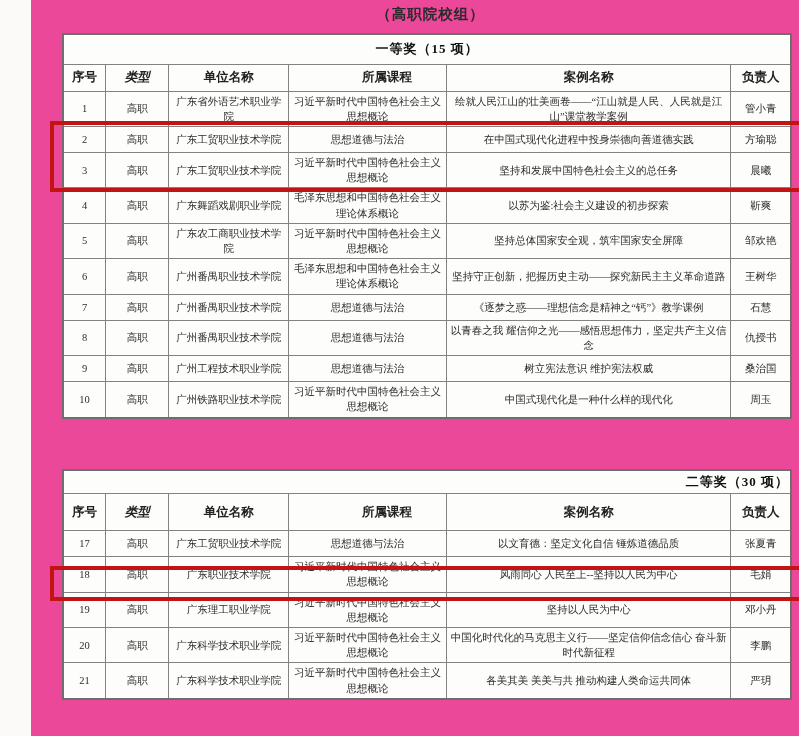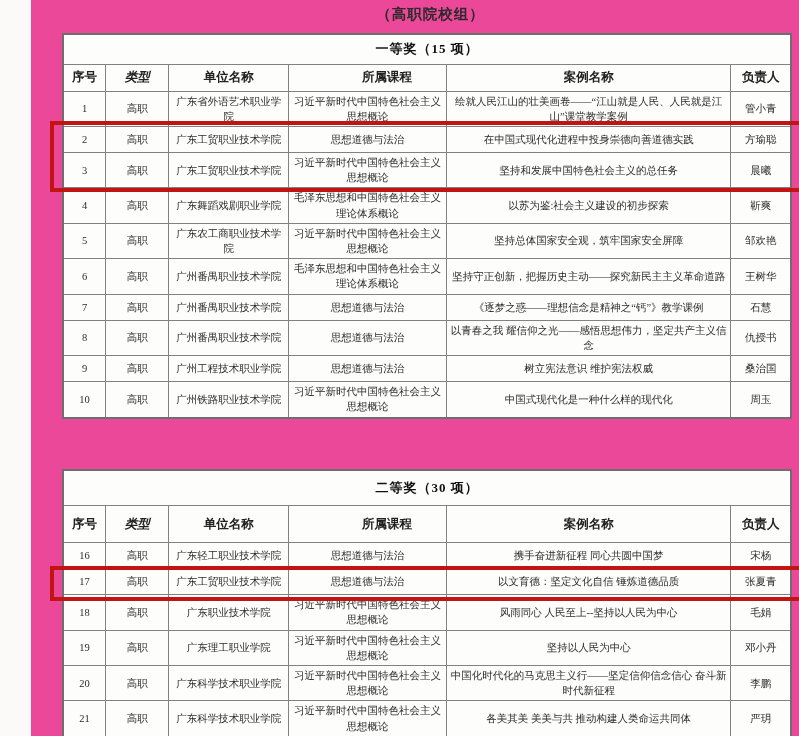--- a/index.html
+++ b/index.html
@@ -37,21 +37,21 @@
     vertical-align: middle;
     overflow: hidden;
   }
   .title-cell {
     font-size: 13px;
     font-weight: bold;
     height: 30px;
     letter-spacing: 1px;
     color: #111;
   }
-  .t1 .title-cell { height: 36px; }
+  .t1 .title-cell { height: 24px; text-align: right; }
   .header-row th {
     font-size: 12.5px;
     font-weight: bold;
     height: 27px;
     color: #222;
     text-align: center;
   }
   .t1 .header-row th { height: 37px; }
   .award-table td {
     font-size: 10.5px;
@@ -201,28 +201,20 @@
       <tr class="header-row">
           <th class="col-0">序号</th>
           <th class="col-1">类型</th>
           <th class="col-2">单位名称</th>
           <th class="col-3">所属课程</th>
           <th class="col-4">案例名称</th>
           <th class="col-5">负责人</th>
         </tr>
     </thead>
     <tbody>
-        <tr>
-          <td>16</td>
-          <td>高职</td>
-          <td>广东轻工职业技术学院</td>
-          <td>思想道德与法治</td>
-          <td>携手奋进新征程 同心共圆中国梦</td>
-          <td>宋杨</td>
-        </tr>
         <tr class="highlighted">
           <td>17</td>
           <td>高职</td>
           <td>广东工贸职业技术学院</td>
           <td>思想道德与法治</td>
           <td>以文育德：坚定文化自信 锤炼道德品质</td>
           <td>张夏青</td>
         </tr>
         <tr>
           <td>18</td>

